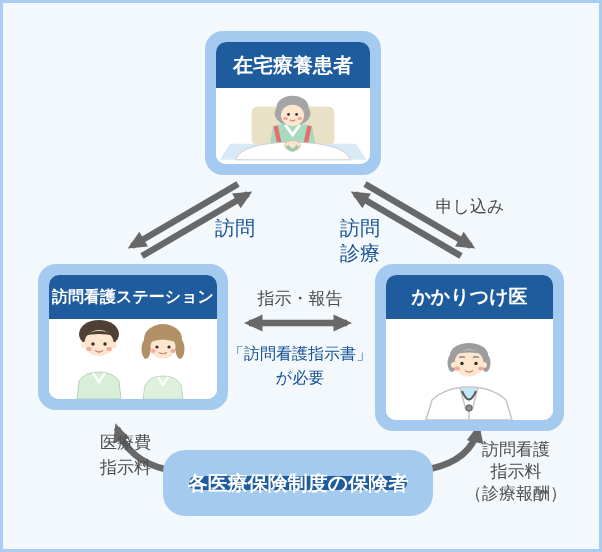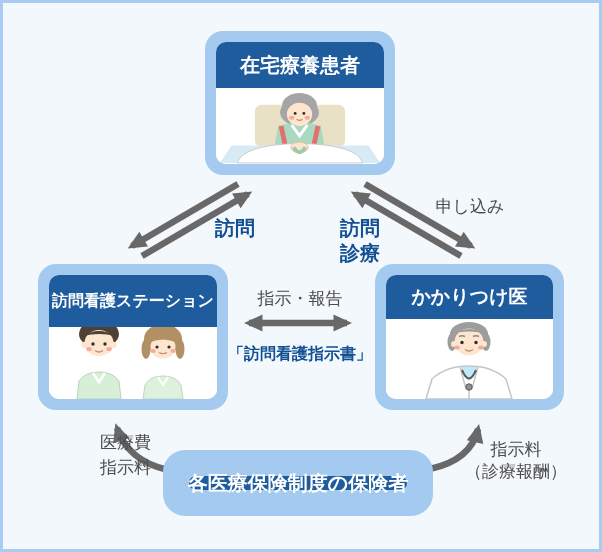--- a/index.html
+++ b/index.html
@@ -14,21 +14,21 @@
   .entity-inner{height:100%;display:flex;flex-direction:column;border-radius:10px;overflow:hidden;background:#fff;}
   .entity-header{background:var(--box-header);color:#fff;font-weight:bold;
                  display:flex;align-items:center;justify-content:center;white-space:nowrap;}
   .entity-body{flex:1;background:#fff;display:flex;align-items:flex-end;justify-content:center;overflow:hidden;}
   .pill{position:absolute;background:var(--box-outer);border-radius:22px;padding:26px;}
   .pill-inner{height:100%;background:var(--box-header);border-radius:13px;color:#fff;font-weight:bold;
               display:flex;align-items:center;justify-content:center;font-size:20px;white-space:nowrap;}
   .lbl{position:absolute;text-align:center;}
   .lbl .ln{display:block;}
   .gray-lbl{color:var(--gray-text);font-size:17px;line-height:25px;}
-  .blue-lbl{color:var(--accent-text);font-weight:bold;font-size:20px;line-height:25px;}
+  .blue-lbl{color:var(--accent-text);font-weight:normal;font-size:20px;line-height:25px;}
   #arrow-layer{position:absolute;left:0;top:0;pointer-events:none;}
 </style>
 </head>
 <body>
 
 <div class="page">
 
   <svg id="arrow-layer" width="602" height="552" viewBox="0 0 602 552">
     <defs>
       <marker id="ah" markerUnits="userSpaceOnUse" markerWidth="22" markerHeight="20" refX="15" refY="10" orient="auto-start-reverse">
@@ -39,21 +39,21 @@
       <path d="M238 184 L132 246" marker-end="url(#ah)"></path>
       <path d="M142 256 L248 194" marker-end="url(#ah)"></path>
       <path d="M461 256 L355 194" marker-end="url(#ah)"></path>
       <path d="M365 184 L471 246" marker-end="url(#ah)"></path>
       <path d="M249 323 L347 323" marker-start="url(#ah)" marker-end="url(#ah)"></path>
       <path d="M168 470 Q128 461 117 428" marker-end="url(#ah)"></path>
       <path d="M430 469 Q471 460 478 429" marker-end="url(#ah)"></path>
     </g>
   </svg>
 
-  <div class="entity-box" style="left:205px;top:31px;width:190px;height:144px;">
+  <div class="entity-box" style="left:205px;top:31px;width:176px;height:144px;">
     <div class="entity-inner">
       <div class="entity-header" style="height:46px;font-size:20px;">在宅療養患者</div>
       <div class="entity-body">
         <svg width="173" height="76" viewBox="0 0 173 76">
           <rect x="40" y="16" width="93" height="44" rx="7" fill="#e9e1c6"></rect>
           <ellipse cx="86" cy="24" rx="20" ry="14" fill="#a5a5a5"></ellipse>
           <path d="M64,38 Q86,31 108,38 L113,66 L59,66 Z" fill="#a9d9bf"></path>
           <path d="M67,38 L73,66" stroke="#e4706e" stroke-width="5" fill="none"></path>
           <path d="M105,38 L99,66" stroke="#e4706e" stroke-width="5" fill="none"></path>
           <path d="M78,37 L86,48 L94,37" stroke="#ffffff" stroke-width="3" fill="none"></path>
@@ -68,21 +68,21 @@
           <path d="M22,76 Q28,57 86,56 Q145,57 151,76 Z" fill="#ffffff" stroke="#c9c9c9" stroke-width="1"></path>
           <ellipse cx="86" cy="60" rx="9" ry="5.5" fill="#fde6cd" stroke="#e0bd9d" stroke-width="1"></ellipse>
           <path d="M80,60 Q86,70 92,60" stroke="#9fcab0" stroke-width="4" fill="none"></path>
         </svg>
       </div>
     </div>
   </div>
 
   <div class="entity-box" style="left:38px;top:264px;width:190px;height:146px;">
     <div class="entity-inner">
-      <div class="entity-header" style="height:52px;font-size:16px;font-family:Liberation Serif, serif;">訪問看護ステーション</div>
+      <div class="entity-header" style="height:44px;font-size:16px;font-family:Liberation Serif, serif;">訪問看護ステーション</div>
       <div class="entity-body">
         <svg width="168" height="80" viewBox="0 0 168 80">
           <ellipse cx="50" cy="15" rx="20" ry="14" fill="#4f4036"></ellipse>
           <circle cx="35.5" cy="26" r="3.2" fill="#fde6cd"></circle>
           <circle cx="64.5" cy="26" r="3.2" fill="#fde6cd"></circle>
           <ellipse cx="50" cy="24" rx="14.5" ry="13" fill="#fde6cd"></ellipse>
           <path d="M34,17 Q50,7 66,17 Q50,13 34,17 Z" fill="#4f4036"></path>
           <circle cx="44" cy="25" r="1.7" fill="#2e2e2e"></circle>
           <circle cx="56" cy="25" r="1.7" fill="#2e2e2e"></circle>
           <ellipse cx="40" cy="30" rx="2.8" ry="2" fill="#f4ab9f"></ellipse>
@@ -100,21 +100,21 @@
           <ellipse cx="104" cy="32" rx="2.6" ry="1.9" fill="#f4ab9f"></ellipse>
           <ellipse cx="124" cy="32" rx="2.6" ry="1.9" fill="#f4ab9f"></ellipse>
           <path d="M110,33.5 Q114,36 118,33.5" stroke="#c98a72" stroke-width="1.2" fill="none"></path>
           <path d="M94,80 L96,66 Q101,57 114,57 Q127,57 132,66 L134,80 Z" fill="#ddf1dd" stroke="#bcdabc" stroke-width="1"></path>
           <path d="M109,58 L114,66 L119,58" stroke="#ffffff" stroke-width="2.2" fill="none"></path>
         </svg>
       </div>
     </div>
   </div>
 
-  <div class="entity-box" style="left:375px;top:264px;width:189px;height:146px;">
+  <div class="entity-box" style="left:375px;top:264px;width:189px;height:167px;">
     <div class="entity-inner">
       <div class="entity-header" style="height:44px;font-size:19px;">かかりつけ医</div>
       <div class="entity-body">
         <svg width="167" height="80" viewBox="0 0 167 80">
           <ellipse cx="83" cy="15" rx="19" ry="12" fill="#9d9d9d"></ellipse>
           <ellipse cx="66" cy="23" rx="4.5" ry="9" fill="#9d9d9d"></ellipse>
           <ellipse cx="100" cy="23" rx="4.5" ry="9" fill="#9d9d9d"></ellipse>
           <circle cx="68" cy="25" r="3" fill="#fde6cd"></circle>
           <circle cx="98" cy="25" r="3" fill="#fde6cd"></circle>
           <ellipse cx="83" cy="23" rx="14.5" ry="13.5" fill="#fde6cd"></ellipse>
@@ -154,25 +154,27 @@
   <div class="lbl gray-lbl" style="left:416px;top:194px;width:108px;">
     <span class="ln">申し込み</span>
   </div>
 
   <div class="lbl gray-lbl" style="left:238px;top:286px;width:124px;">
     <span class="ln">指示・報告</span>
   </div>
 
   <div class="lbl blue-lbl" style="left:208px;top:342px;width:184px;font-size:16px;line-height:24px;">
     <span class="ln">「訪問看護指示書」</span>
+    <span class="ln">が必要</span>
   </div>
 
   <div class="lbl gray-lbl" style="left:61px;top:430px;width:90px;text-align:right;">
     <span class="ln">医療費</span>
     <span class="ln">指示料</span>
   </div>
 
   <div class="lbl gray-lbl" style="left:437px;top:438px;width:158px;line-height:22px;">
+    <span class="ln">訪問看護</span>
     <span class="ln">指示料</span>
     <span class="ln">（診療報酬）</span>
   </div>
 
 </div>
 
 </body></html>

